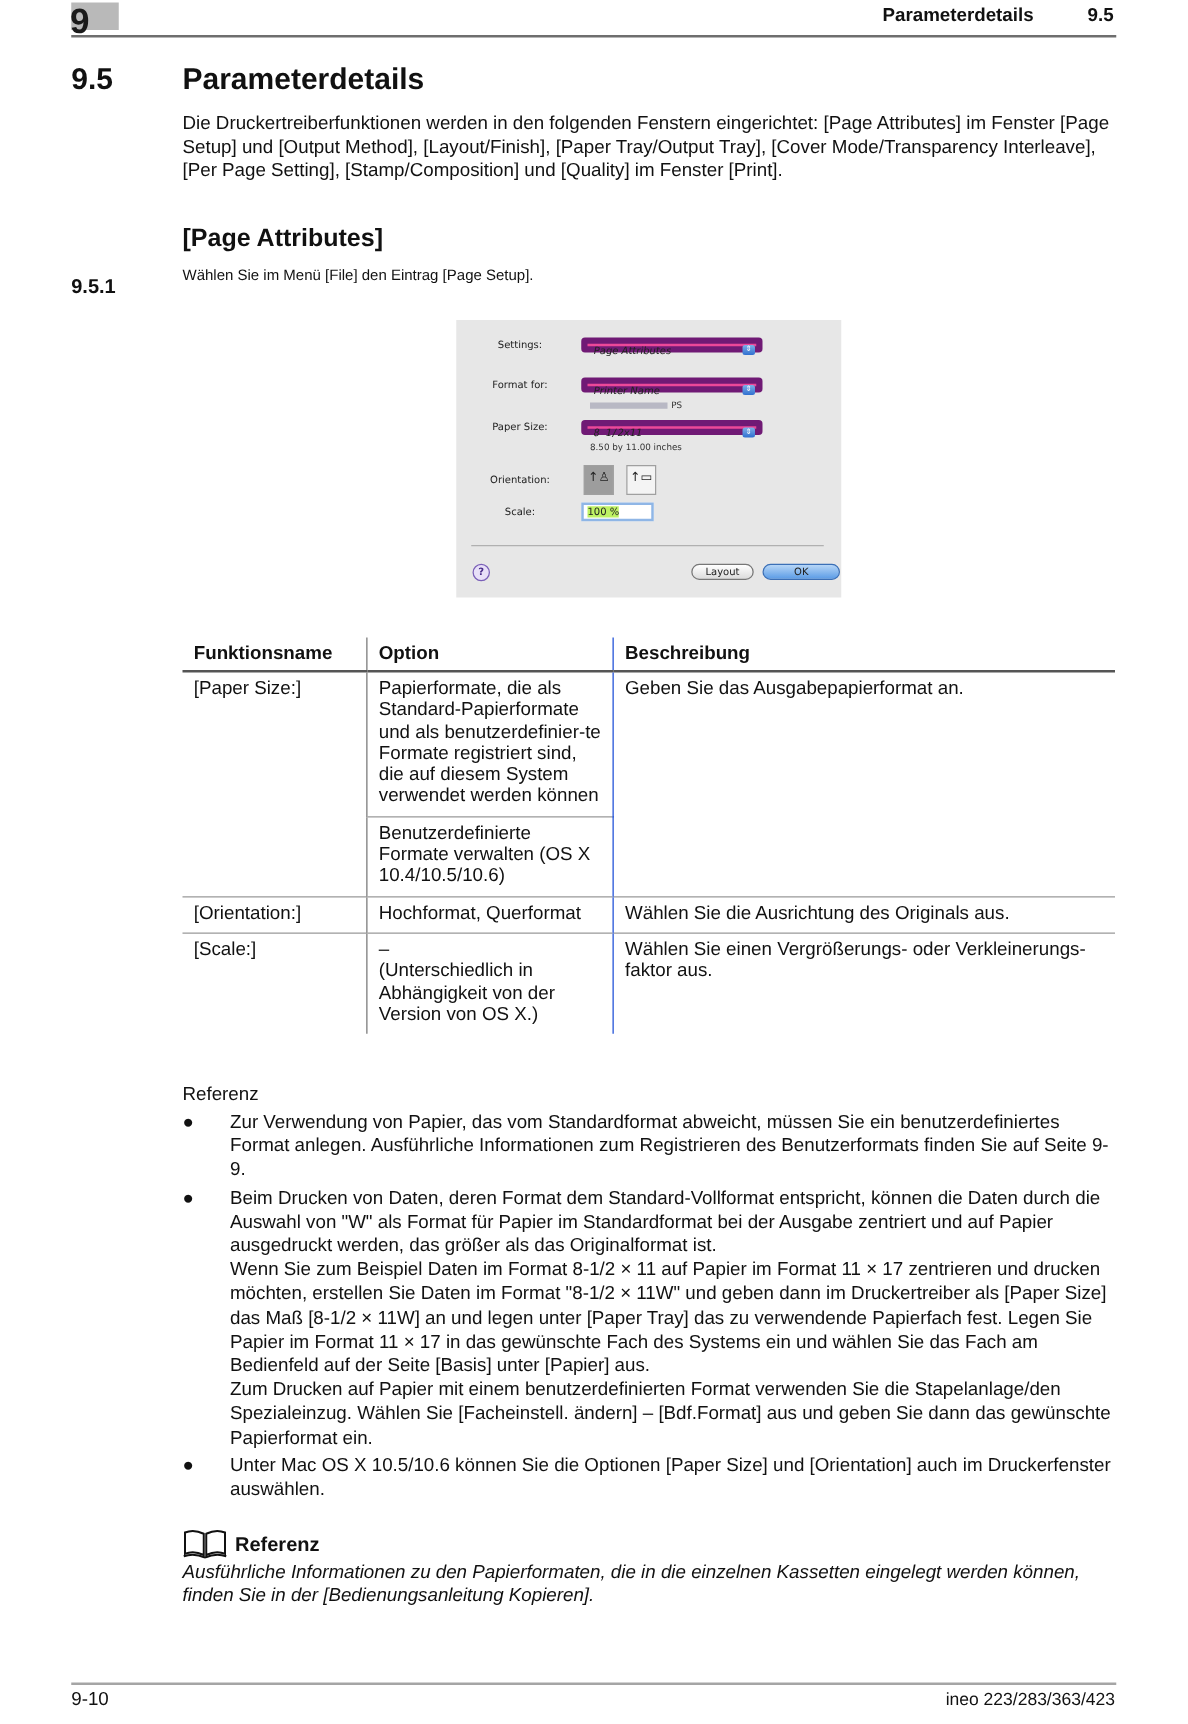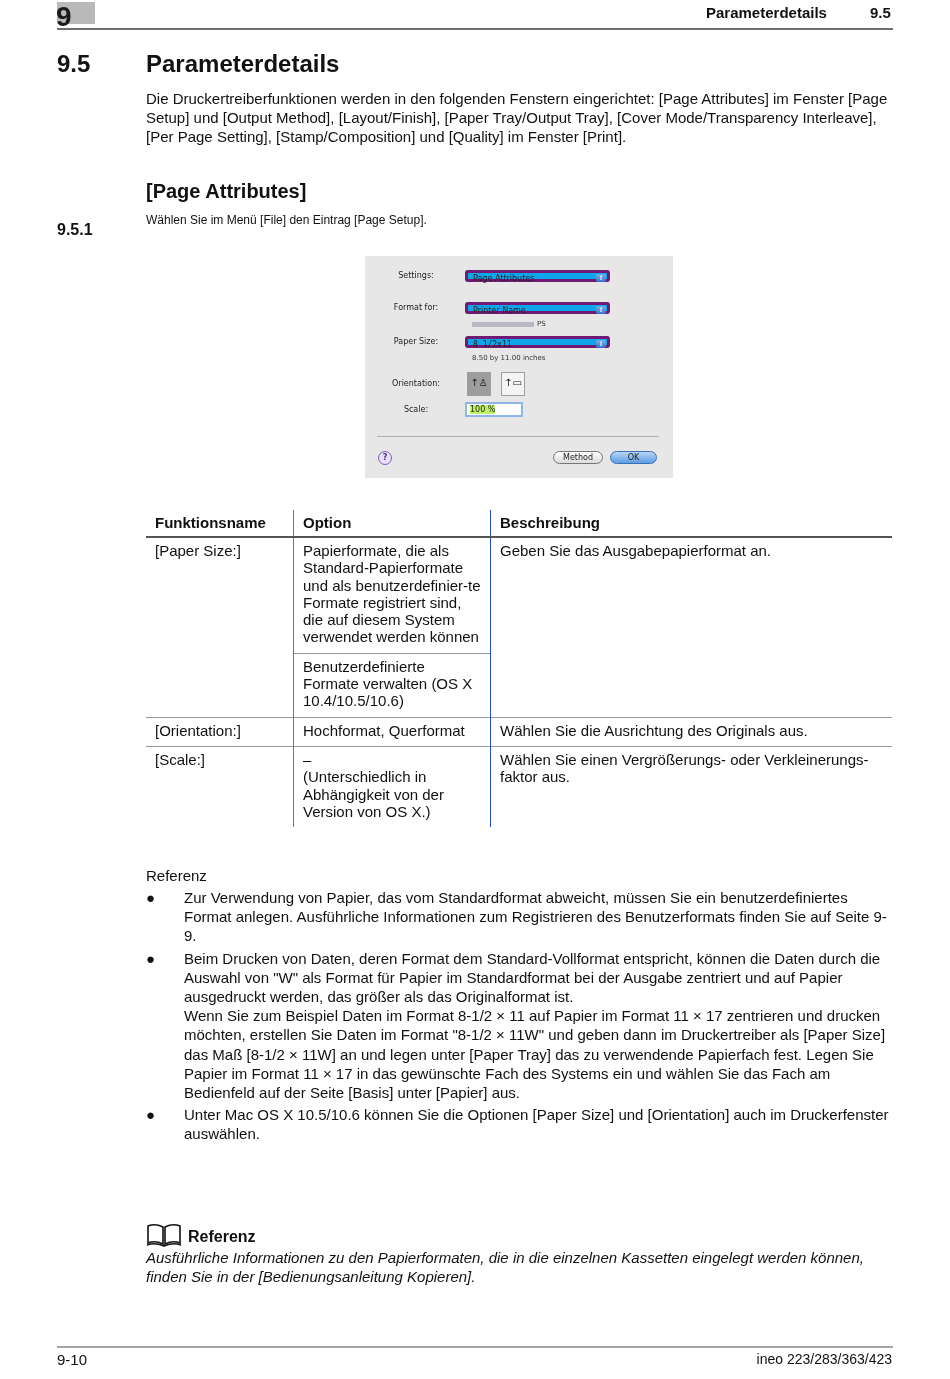--- a/index.html
+++ b/index.html
@@ -19,42 +19,42 @@
   .h1-title { left: 146px; top: 50px; font-size: 24px; font-weight: bold; }
   .intro { left: 146px; top: 89px; width: 745px; font-size: 15px; line-height: 19px; }
   .h2-num { left: 57px; top: 180px; font-size: 16px; font-weight: bold; margin-top: 41px; }
   .h2-title { left: 146px; top: 180px; font-size: 20px; font-weight: bold; }
   .sub { left: 146px; top: 213px; font-size: 12px; }
 
   
   .dialog { left: 365px; top: 256px; width: 308px; height: 222px; background: #e7e7e7;
             font-family: "DejaVu Sans", sans-serif; font-size: 8px; color: #222; }
   .dlg-label { position: absolute; text-align: center; width: 90px; }
-  .popup { position: absolute; left: 100px; width: 145px; height: 12px; background: #0ea5e9;
-           border: 3px solid #701a75; border-radius: 3px; box-sizing: border-box; }
+  .popup { position: absolute; left: 100px; width: 145px; height: 12px; background: #ec4899;
+           border: 5px solid #701a75; border-radius: 3px; box-sizing: border-box; font-style: italic; }
   .popup span.t { position: absolute; left: 5px; top: 1px; font-size: 8px; }
   .popup .stepper { position: absolute; right: 1px; top: 1px; width: 10px; height: 8px;
            background: linear-gradient(#7fb0e8, #2f6fd0); border-radius: 2px; color: #fff;
            font-size: 6px; line-height: 8px; text-align: center; }
   .dlg-note { position: absolute; left: 107px; font-size: 7px; color: #333; }
   .blur { display: inline-block; width: 62px; height: 5px; background: #b8b8c4; vertical-align: middle; margin-right: 3px; }
   .orient { position: absolute; top: 116px; width: 24px; height: 24px; box-sizing: border-box; border: 1px solid #a0a0a0; }
   .orient.sel { background: #9d9d9d; }
   .orient.unsel { background: #f4f4f4; }
   .orient span { position: absolute; left: 0; top: 4px; width: 100%; text-align: center; font-size: 10px; }
   .scale-input { position: absolute; left: 100px; top: 146px; width: 58px; height: 15px; background: #fff;
                  border: 2px solid #8fb6e6; box-sizing: border-box; font-size: 8px; padding-left: 3px; line-height: 11px; }
   .scale-input .hl { background: #bef264; }
   .dlg-rule { position: absolute; left: 12px; top: 180px; width: 282px; height: 1px; background: #b0b0b0; }
   .help { position: absolute; left: 13px; top: 195px; width: 12px; height: 12px; border-radius: 50%;
           border: 1px solid #7a5fb8; background: #e8e0f8; font-size: 8px; text-align: center; line-height: 12px; color: #4a2e8a; font-weight: bold; }
   .btn { position: absolute; top: 195px; height: 13px; border-radius: 7px; border: 1px solid #777; box-sizing: border-box;
          font-size: 8px; text-align: center; line-height: 11px; }
   .btn-cancel { left: 188px; width: 50px; background: linear-gradient(#ffffff, #dcdcdc); }
-  .btn-ok { left: 245px; width: 47px; background: linear-gradient(#b6d6f7, #5c9ce6); border-color: #3b6fb6; }
+  .btn-ok { left: 245px; width: 62px; background: linear-gradient(#b6d6f7, #5c9ce6); border-color: #3b6fb6; }
 
   
   .tbl { left: 146px; top: 510px; width: 746px; border-collapse: collapse; font-size: 15px; }
   .tbl th { text-align: left; font-weight: bold; padding: 4px 9px 5px 9px; border-bottom: 2px solid #555; }
   .tbl td { vertical-align: top; padding: 4px 9px 7px 9px; line-height: 17.3px; }
   .tbl .c1 { width: 129px; }
   .tbl .c2 { width: 178px; border-left: 1px solid #777; }
   .tbl .c3 { border-left: 1px solid #1d4ed8; }
   .tbl tr.sep td { border-top: 1px solid #999; }
   .tbl td.subsep { border-top: 1px solid #999; }
@@ -120,21 +120,21 @@
   </div>
   <div class="orient unsel" style="left:136px;">
     <span>↑▭</span>
   </div>
 
   <div class="dlg-label" style="left:6px;top:149px;">Scale:</div>
   <div class="scale-input"><span class="hl">100 %</span></div>
 
   <div class="dlg-rule"></div>
   <div class="help">?</div>
-  <div class="btn btn-cancel">Method</div>
+  <div class="btn btn-cancel">Layout</div>
   <div class="btn btn-ok">OK</div>
 </div>
 
 <table class="abs tbl">
   <thead>
     <tr>
       <th class="c1">Funktionsname</th>
       <th class="c2" style="border-left:1px solid #777;">Option</th>
       <th class="c3">Beschreibung</th>
     </tr>
@@ -165,20 +165,21 @@
 <div class="abs ref-label">Referenz</div>
 <div class="abs bullets">
   <div class="bullet">
     <span class="dot">●</span>
     <p>Zur Verwendung von Papier, das vom Standardformat abweicht, müssen Sie ein benutzerdefiniertes Format anlegen. Ausführliche Informationen zum Registrieren des Benutzerformats finden Sie auf Seite 9-9.</p>
   </div>
   <div class="bullet">
     <span class="dot">●</span>
     <p>Beim Drucken von Daten, deren Format dem Standard-Vollformat entspricht, können die Daten durch die Auswahl von "W" als Format für Papier im Standardformat bei der Ausgabe zentriert und auf Papier ausgedruckt werden, das größer als das Originalformat ist.</p>
     <p>Wenn Sie zum Beispiel Daten im Format 8-1/2 × 11 auf Papier im Format 11 × 17 zentrieren und drucken möchten, erstellen Sie Daten im Format "8-1/2 × 11W" und geben dann im Druckertreiber als [Paper Size] das Maß [8-1/2 × 11W] an und legen unter [Paper Tray] das zu verwendende Papierfach fest. Legen Sie Papier im Format 11 × 17 in das gewünschte Fach des Systems ein und wählen Sie das Fach am Bedienfeld auf der Seite [Basis] unter [Papier] aus.</p>
+    <p>Zum Drucken auf Papier mit einem benutzerdefinierten Format verwenden Sie die Stapelanlage/den Spezialeinzug. Wählen Sie [Facheinstell. ändern] – [Bdf.Format] aus und geben Sie dann das gewünschte Papierformat ein.</p>
   </div>
   <div class="bullet">
     <span class="dot">●</span>
     <p>Unter Mac OS X 10.5/10.6 können Sie die Optionen [Paper Size] und [Orientation] auch im Druckerfenster auswählen.</p>
   </div>
 </div>
 
 <svg class="abs book-icon" viewBox="0 0 36 24">
   <path d="M2 3 Q9 0 17 4 L17 21 Q9 17 2 20 Z" fill="none" stroke="#111" stroke-width="1.6"></path>
   <path d="M34 3 Q27 0 19 4 L19 21 Q27 17 34 20 Z" fill="none" stroke="#111" stroke-width="1.6"></path>

